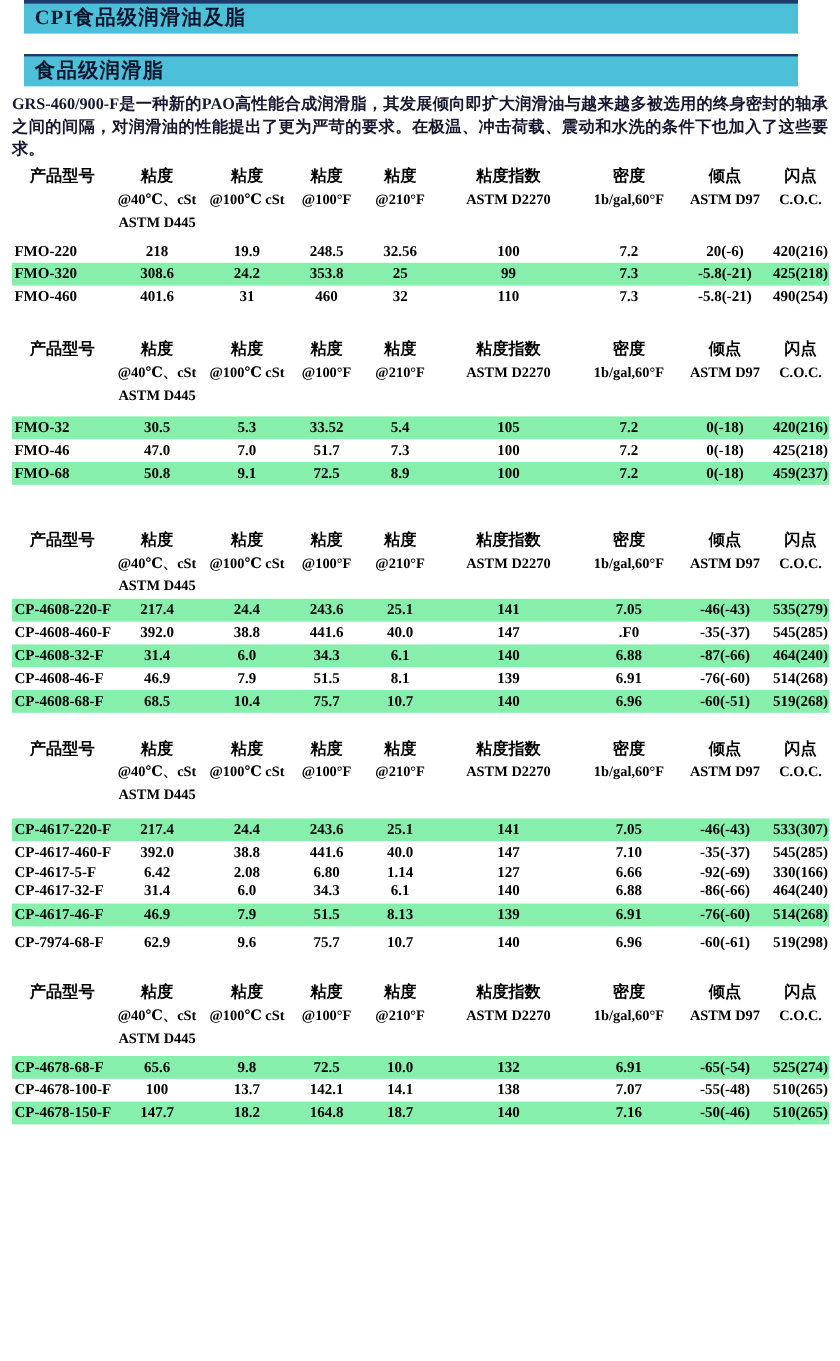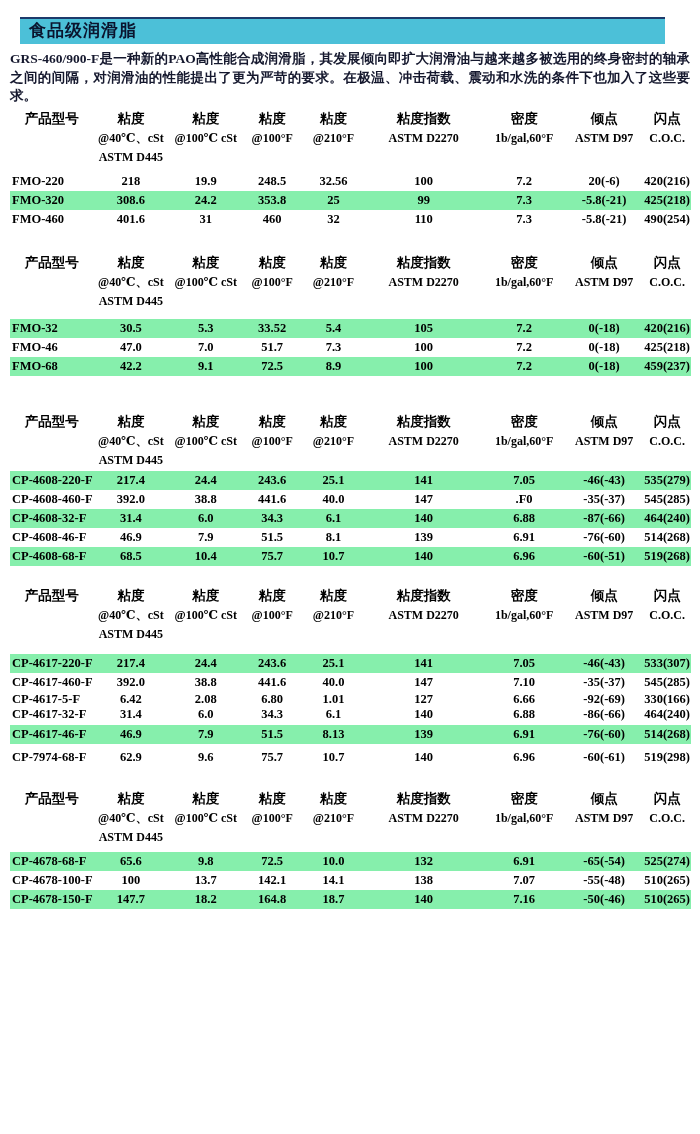--- a/index.html
+++ b/index.html
@@ -63,20 +63,21 @@
   .t2 { margin-top:24px; }
   .t3 { margin-top:36px; }
   .t4 { margin-top:20px; }
   .t5 { margin-top:22px; }
 </style>
 </head>
 <body>
 
 <div class="page">
 
+  <div class="banner">CPI食品级润滑油及脂</div>
 
 
   <div class="banner second mt-banner2">食品级润滑脂</div>
 
   <div class="para mt-p2">GRS-460/900-F是一种新的PAO高性能合成润滑脂，其发展倾向即扩大润滑油与越来越多被选用的终身密封的轴承之间的间隔，对润滑油的性能提出了更为严苛的要求。在极温、冲击荷载、震动和水洗的条件下也加入了这些要求。</div>
 
   <div class="spec-table t1">
       <div class="t-head">
         <div class="t-col c0">
           <div class="cm">产品型号</div>
@@ -209,21 +210,21 @@
         <div class="t-cell">7.0</div>
         <div class="t-cell">51.7</div>
         <div class="t-cell">7.3</div>
         <div class="t-cell">100</div>
         <div class="t-cell">7.2</div>
         <div class="t-cell">0(-18)</div>
         <div class="t-cell">425(218)</div>
       </div>
       <div class="t-row hl">
         <div class="t-cell c0">FMO-68</div>
-        <div class="t-cell">42.2</div>
+        <div class="t-cell">50.8</div>
         <div class="t-cell">9.1</div>
         <div class="t-cell">72.5</div>
         <div class="t-cell">8.9</div>
         <div class="t-cell">100</div>
         <div class="t-cell">7.2</div>
         <div class="t-cell">0(-18)</div>
         <div class="t-cell">459(237)</div>
       </div>
     </div>
 
@@ -384,21 +385,21 @@
         <div class="t-cell">147</div>
         <div class="t-cell">7.10</div>
         <div class="t-cell">-35(-37)</div>
         <div class="t-cell">545(285)</div>
       </div>
       <div class="t-row compact">
         <div class="t-cell c0">CP-4617-5-F</div>
         <div class="t-cell">6.42</div>
         <div class="t-cell">2.08</div>
         <div class="t-cell">6.80</div>
-        <div class="t-cell">1.01</div>
+        <div class="t-cell">1.14</div>
         <div class="t-cell">127</div>
         <div class="t-cell">6.66</div>
         <div class="t-cell">-92(-69)</div>
         <div class="t-cell">330(166)</div>
       </div>
       <div class="t-row compact">
         <div class="t-cell c0">CP-4617-32-F</div>
         <div class="t-cell">31.4</div>
         <div class="t-cell">6.0</div>
         <div class="t-cell">34.3</div>

